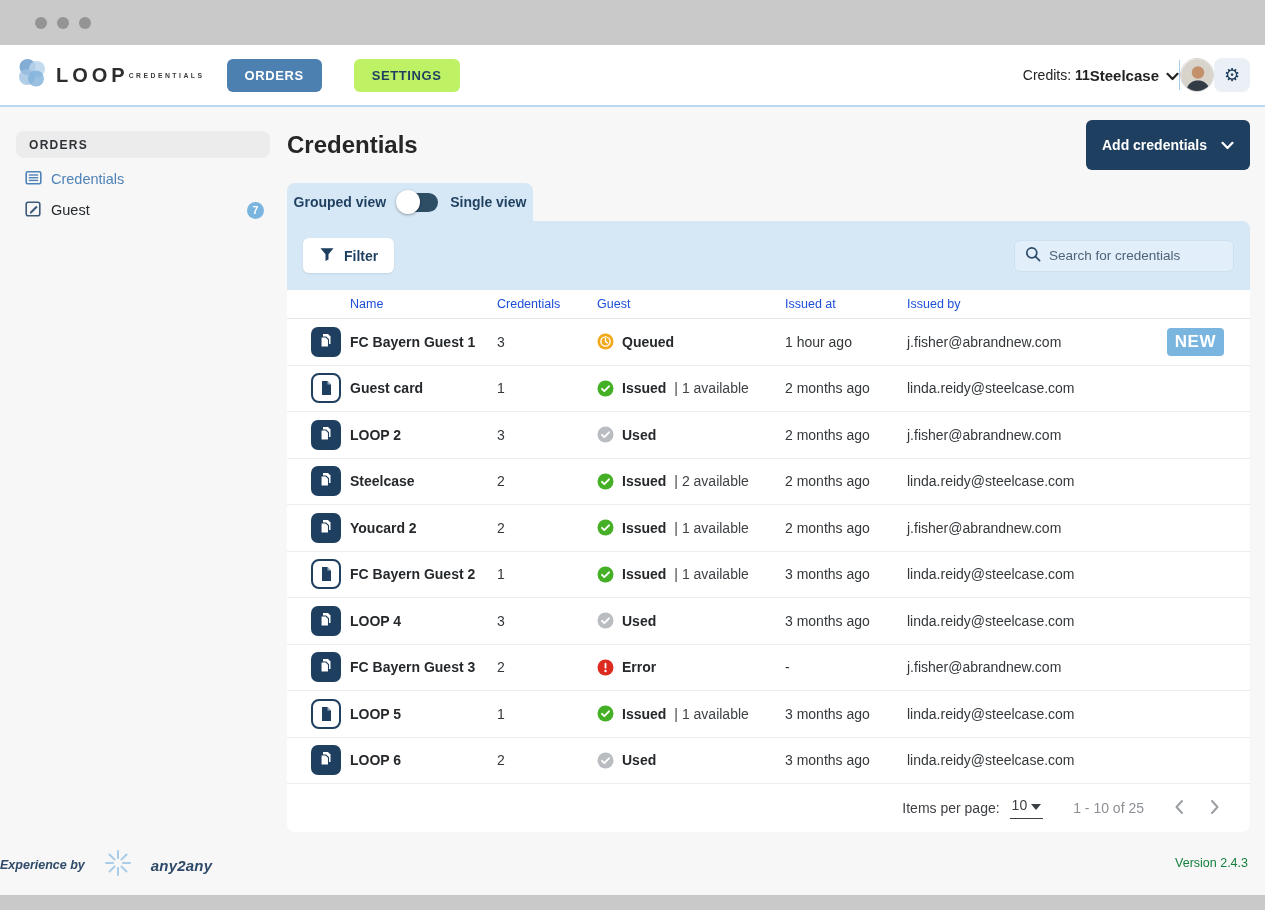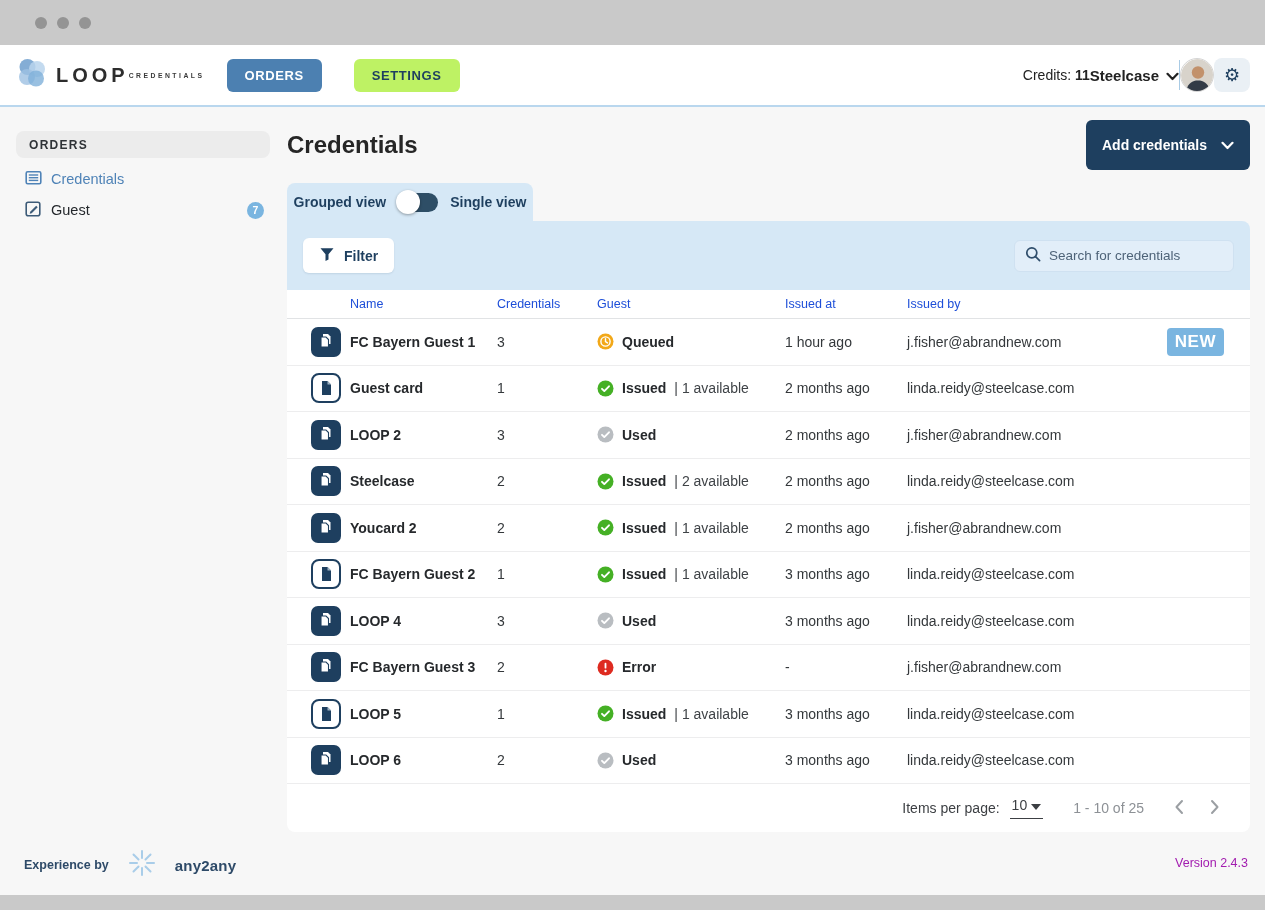--- a/index.html
+++ b/index.html
@@ -98,24 +98,24 @@
     padding-right:26px; font-size:14px; color:#3c3f43; }
   .ipp-label { margin-right:10px; }
   .ipp-select { display:inline-flex; align-items:center; gap:4px; border-bottom:1px solid #3c3f43;
     padding:0 2px 5px 2px; cursor:pointer; }
   .pagerange { color:#8d9196; margin-left:30px; }
   .pagebtn { background:none; border:none; cursor:pointer; margin-left:18px; display:flex;
     align-items:center; padding:4px; }
   .pagebtn:first-of-type { margin-left:26px; }
 
   
-  .footer { position:absolute; left:24px; top:850px; display:flex; align-items:center; gap:20px; }
+  .footer { position:absolute; left:0; top:850px; display:flex; align-items:center; gap:20px;font-style:italic; }
   .exp-by { font-size:12.5px; font-weight:700; color:#2e4a68; }
   .brand { font-size:15px; font-weight:700; color:#2e4a68; letter-spacing:.2px; }
-  .version { position:absolute; right:17px; top:856px; font-size:12.5px; color:#a21caf; }
+  .version { position:absolute; right:17px; top:856px; font-size:12.5px; color:#15803d; }
 </style>
 </head>
 <body>
 
 <div class="titlebar">
   <span class="windot"></span>
   <span class="windot"></span>
   <span class="windot"></span>
 </div>
 

